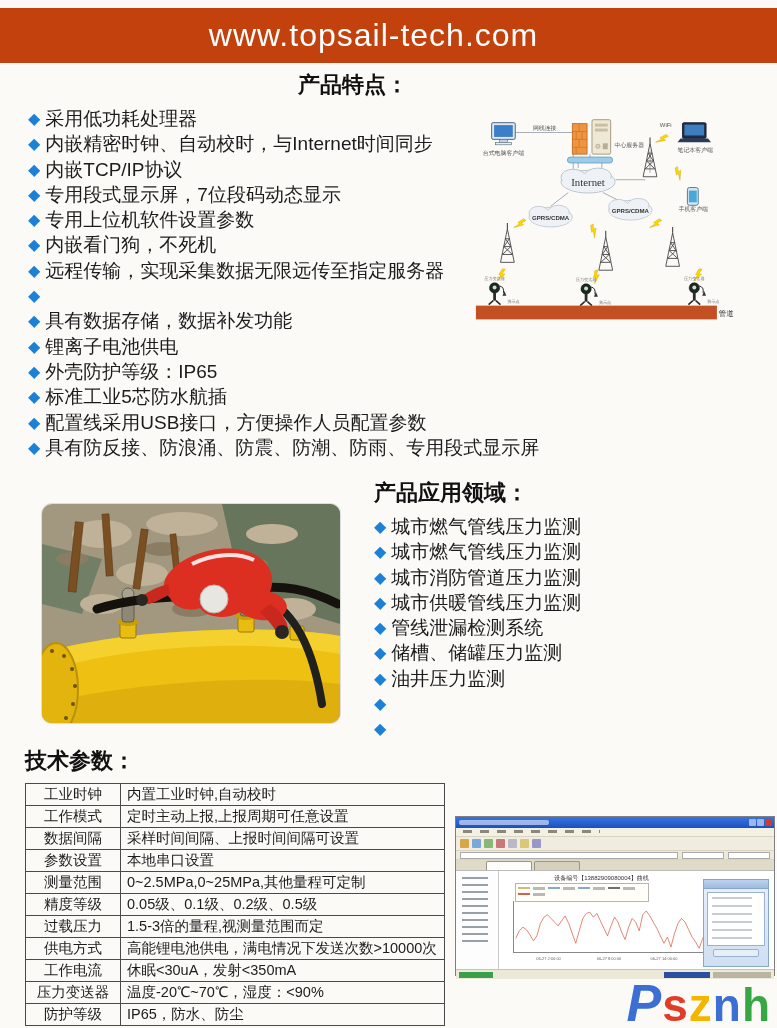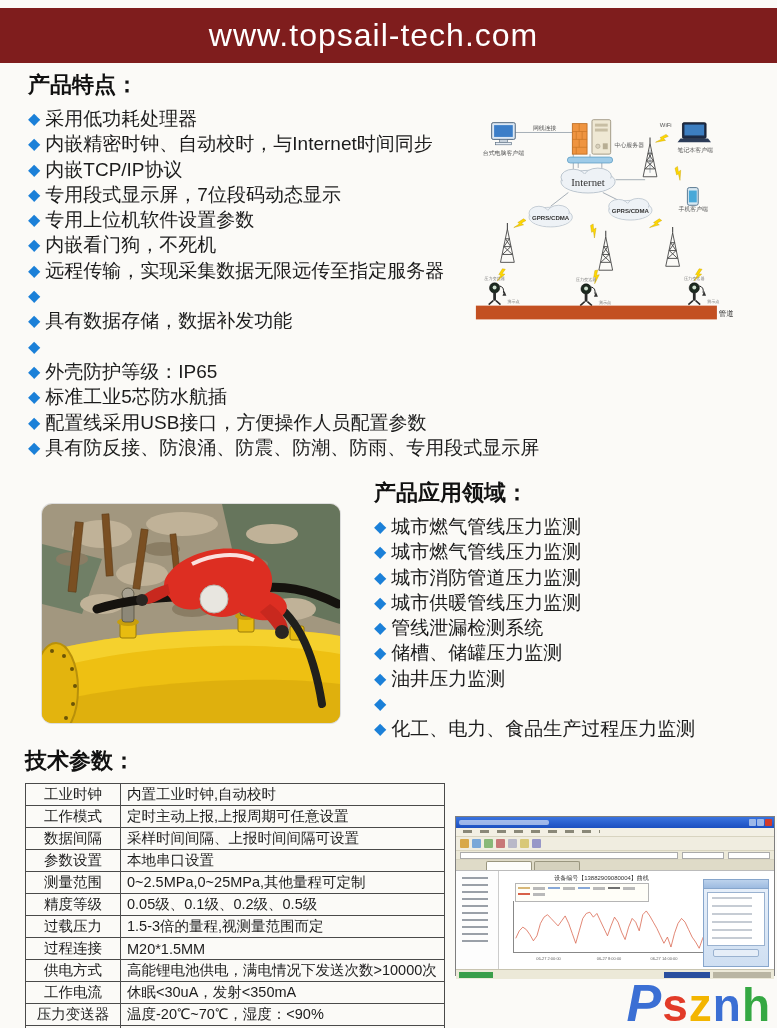--- a/index.html
+++ b/index.html
@@ -3,30 +3,30 @@
 <meta charset="utf-8">
 <style>
   html,body{margin:0;padding:0;}
   body{
     width:777px;height:1028px;position:relative;overflow:hidden;
     background:#fbfaf7;font-family:"Liberation Sans",sans-serif;color:#1c1c1c;
   }
   
   .banner{
     position:absolute;left:0;top:8px;width:777px;height:55px;
-    background:#7f1d1d;display:flex;align-items:center;justify-content:center;
+    background:#c2410c;display:flex;align-items:center;justify-content:center;
   }
   .banner .url{color:#fff;font-size:32px;letter-spacing:1px;padding-right:30px;}
   
   .sec-title{font-size:22px;font-weight:bold;color:#111;}
   
   .blist{list-style:none;margin:0;padding:0;}
   .blist li{display:flex;align-items:flex-start;line-height:25.3px;font-size:19px;}
   .diamond{color:#1b80d8;font-size:16px;line-height:25.3px;margin-right:5px;flex:none;}
-  #features{position:absolute;left:28px;top:70px;width:650px;}
+  #features{position:absolute;left:28px;top:70px;width:650px;text-align:center;}
   #features ul{margin-top:6px;}
   #applications{position:absolute;left:374px;top:478px;width:390px;}
   #applications ul{margin-top:6px;}
   
   #specs{position:absolute;left:25px;top:746px;width:430px;}
   table.spec{border-collapse:collapse;margin-top:7px;width:420px;table-layout:fixed;}
   table.spec td{border:1.5px solid #4a4a4a;font-size:14.5px;padding:1px 6px;height:17.9px;white-space:nowrap;overflow:hidden;}
   table.spec td.k{width:82px;text-align:center;}
   
   #diagram{position:absolute;left:470px;top:110px;width:302px;height:226px;}
@@ -120,20 +120,21 @@
       </li>
     <li>
         <span class="diamond">◆</span>
       </li>
     <li>
         <span class="diamond">◆</span>
         <span>具有数据存储，数据补发功能</span>
       </li>
     <li>
         <span class="diamond">◆</span>
+        <span>锂离子电池供电</span>
       </li>
     <li>
         <span class="diamond">◆</span>
         <span>外壳防护等级：IP65</span>
       </li>
     <li>
         <span class="diamond">◆</span>
         <span>标准工业5芯防水航插</span>
       </li>
     <li>
@@ -359,21 +360,20 @@
       </li>
     <li>
         <span class="diamond">◆</span>
         <span>油井压力监测</span>
       </li>
     <li>
         <span class="diamond">◆</span>
       </li>
     <li>
         <span class="diamond">◆</span>
-        <span>化工、电力、食品生产过程压力监测</span>
       </li>
   </ul>
 </div>
 
 <div id="specs">
   <div class="sec-title">技术参数：</div>
   <table class="spec">
     <tbody>
       <tr>
           <td class="k">工业时钟</td>
@@ -395,24 +395,20 @@
           <td class="k">测量范围</td>
           <td>0~2.5MPa,0~25MPa,其他量程可定制</td>
         </tr>
       <tr>
           <td class="k">精度等级</td>
           <td>0.05级、0.1级、0.2级、0.5级</td>
         </tr>
       <tr>
           <td class="k">过载压力</td>
           <td>1.5-3倍的量程,视测量范围而定</td>
-        </tr>
-      <tr>
-          <td class="k">过程连接</td>
-          <td>M20*1.5MM</td>
         </tr>
       <tr>
           <td class="k">供电方式</td>
           <td>高能锂电池供电，满电情况下发送次数&gt;10000次</td>
         </tr>
       <tr>
           <td class="k">工作电流</td>
           <td>休眠&lt;30uA，发射&lt;350mA</td>
         </tr>
       <tr>

